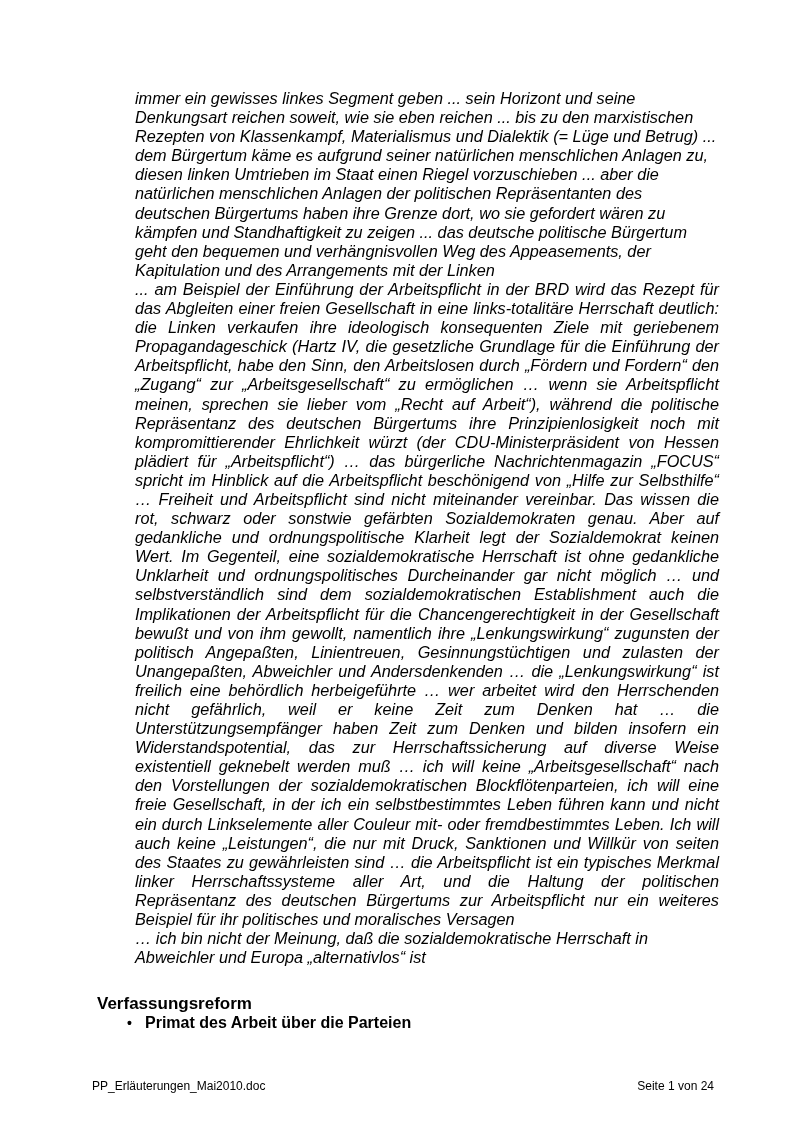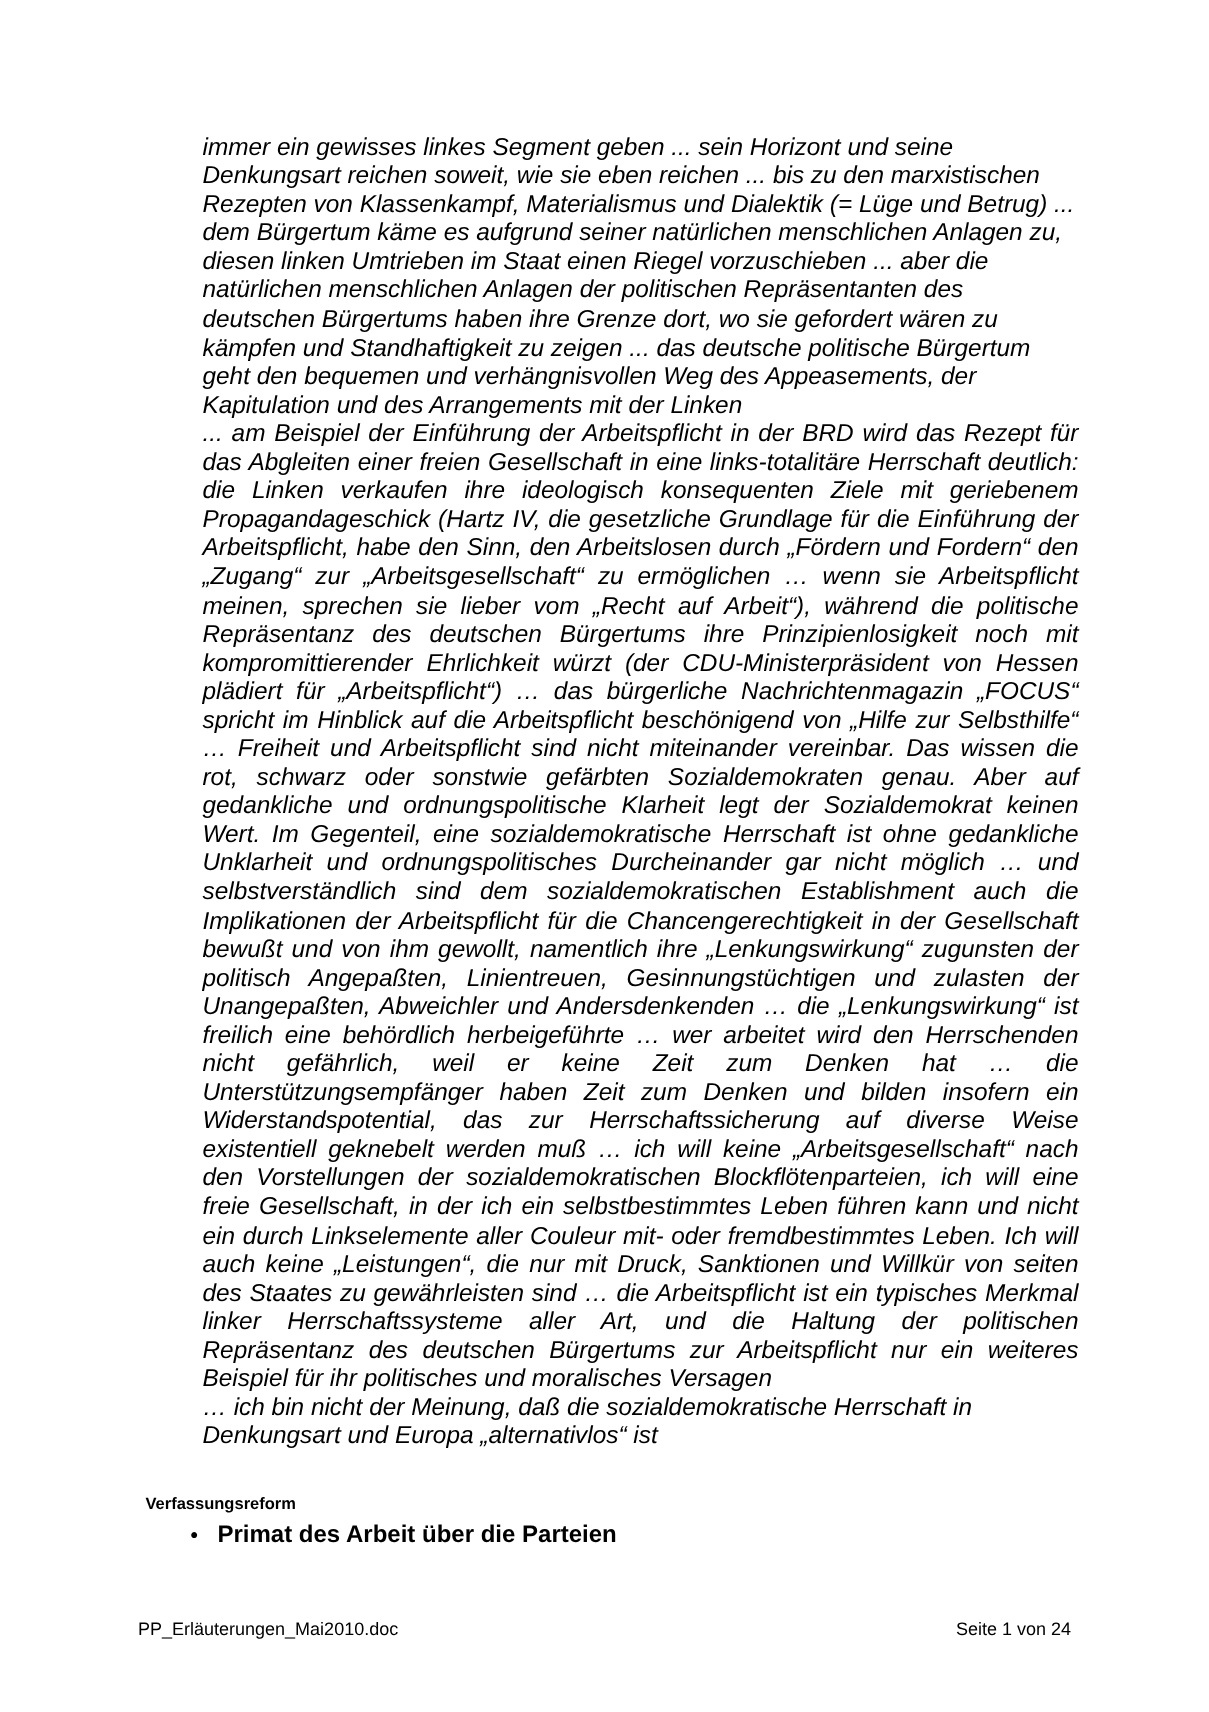--- a/index.html
+++ b/index.html
@@ -31,21 +31,21 @@
     padding: 0;
   }
   .quote-block p.justify {
     text-align: justify;
   }
   .section-heading {
     position: absolute;
     left: 97px;
     top: 994px;
     margin: 0;
-    font-size: 11px;
+    font-size: 17px;
     font-weight: bold;
     line-height: 19px;
   }
   .bullet-row {
     position: absolute;
     left: 127px;
     top: 1013px;
     display: flex;
     align-items: baseline;
     font-size: 16px;
@@ -70,21 +70,21 @@
   }
 </style>
 </head>
 <body>
 
 <div class="page">
 
   <div class="quote-block">
     <p>immer ein gewisses linkes Segment geben ... sein Horizont und seine Denkungsart reichen soweit, wie sie eben reichen ... bis zu den marxistischen Rezepten von Klassenkampf, Materialismus und Dialektik (= Lüge und Betrug) ... dem Bürgertum käme es aufgrund seiner natürlichen menschlichen Anlagen zu, diesen linken Umtrieben im Staat einen Riegel vorzuschieben ... aber die natürlichen menschlichen Anlagen der politischen Repräsentanten des deutschen Bürgertums haben ihre Grenze dort, wo sie gefordert wären zu kämpfen und Standhaftigkeit zu zeigen ... das deutsche politische Bürgertum geht den bequemen und verhängnisvollen Weg des Appeasements, der Kapitulation und des Arrangements mit der Linken</p>
     <p class="justify">... am Beispiel der Einführung der Arbeitspflicht in der BRD wird das Rezept für das Abgleiten einer freien Gesellschaft in eine links-totalitäre Herrschaft deutlich: die Linken verkaufen ihre ideologisch konsequenten Ziele mit geriebenem Propagandageschick (Hartz IV, die gesetzliche Grundlage für die Einführung der Arbeitspflicht, habe den Sinn, den Arbeitslosen durch „Fördern und Fordern“ den „Zugang“ zur „Arbeitsgesellschaft“ zu ermöglichen … wenn sie Arbeitspflicht meinen, sprechen sie lieber vom „Recht auf Arbeit“), während die politische Repräsentanz des deutschen Bürgertums ihre Prinzipienlosigkeit noch mit kompromittierender Ehrlichkeit würzt (der CDU-Ministerpräsident von Hessen plädiert für „Arbeitspflicht“) … das bürgerliche Nachrichtenmagazin „FOCUS“ spricht im Hinblick auf die Arbeitspflicht beschönigend von „Hilfe zur Selbsthilfe“ … Freiheit und Arbeitspflicht sind nicht miteinander vereinbar. Das wissen die rot, schwarz oder sonstwie gefärbten Sozialdemokraten genau. Aber auf gedankliche und ordnungspolitische Klarheit legt der Sozialdemokrat keinen Wert. Im Gegenteil, eine sozialdemokratische Herrschaft ist ohne gedankliche Unklarheit und ordnungspolitisches Durcheinander gar nicht möglich … und selbstverständlich sind dem sozialdemokratischen Establishment auch die Implikationen der Arbeitspflicht für die Chancengerechtigkeit in der Gesellschaft bewußt und von ihm gewollt, namentlich ihre „Lenkungswirkung“ zugunsten der politisch Angepaßten, Linientreuen, Gesinnungstüchtigen und zulasten der Unangepaßten, Abweichler und Andersdenkenden … die „Lenkungswirkung“ ist freilich eine behördlich herbeigeführte … wer arbeitet wird den Herrschenden nicht gefährlich, weil er keine Zeit zum Denken hat … die Unterstützungsempfänger haben Zeit zum Denken und bilden insofern ein Widerstandspotential, das zur Herrschaftssicherung auf diverse Weise existentiell geknebelt werden muß  … ich will keine „Arbeitsgesellschaft“ nach den Vorstellungen der sozialdemokratischen Blockflötenparteien, ich will eine freie Gesellschaft, in der ich ein selbstbestimmtes Leben führen kann und nicht ein durch Linkselemente aller Couleur  mit- oder fremdbestimmtes Leben. Ich will auch keine „Leistungen“, die nur mit Druck, Sanktionen und Willkür von seiten des Staates zu gewährleisten sind … die Arbeitspflicht ist ein typisches Merkmal linker Herrschaftssysteme aller Art, und die Haltung der politischen Repräsentanz des deutschen Bürgertums zur Arbeitspflicht nur ein weiteres Beispiel für ihr politisches und moralisches Versagen</p>
-    <p>… ich bin nicht der Meinung, daß die sozialdemokratische Herrschaft in Denkungsart und Europa „alternativlos“ ist</p>
+    <p>… ich bin nicht der Meinung, daß die sozialdemokratische Herrschaft in Abweichler und Europa „alternativlos“ ist</p>
   </div>
 
   <h2 class="section-heading">Verfassungsreform</h2>
 
   <div class="bullet-row">
     <span class="bullet-marker">•</span>
     <span>Primat des Arbeit über die Parteien</span>
   </div>
 
   <div class="page-footer">

